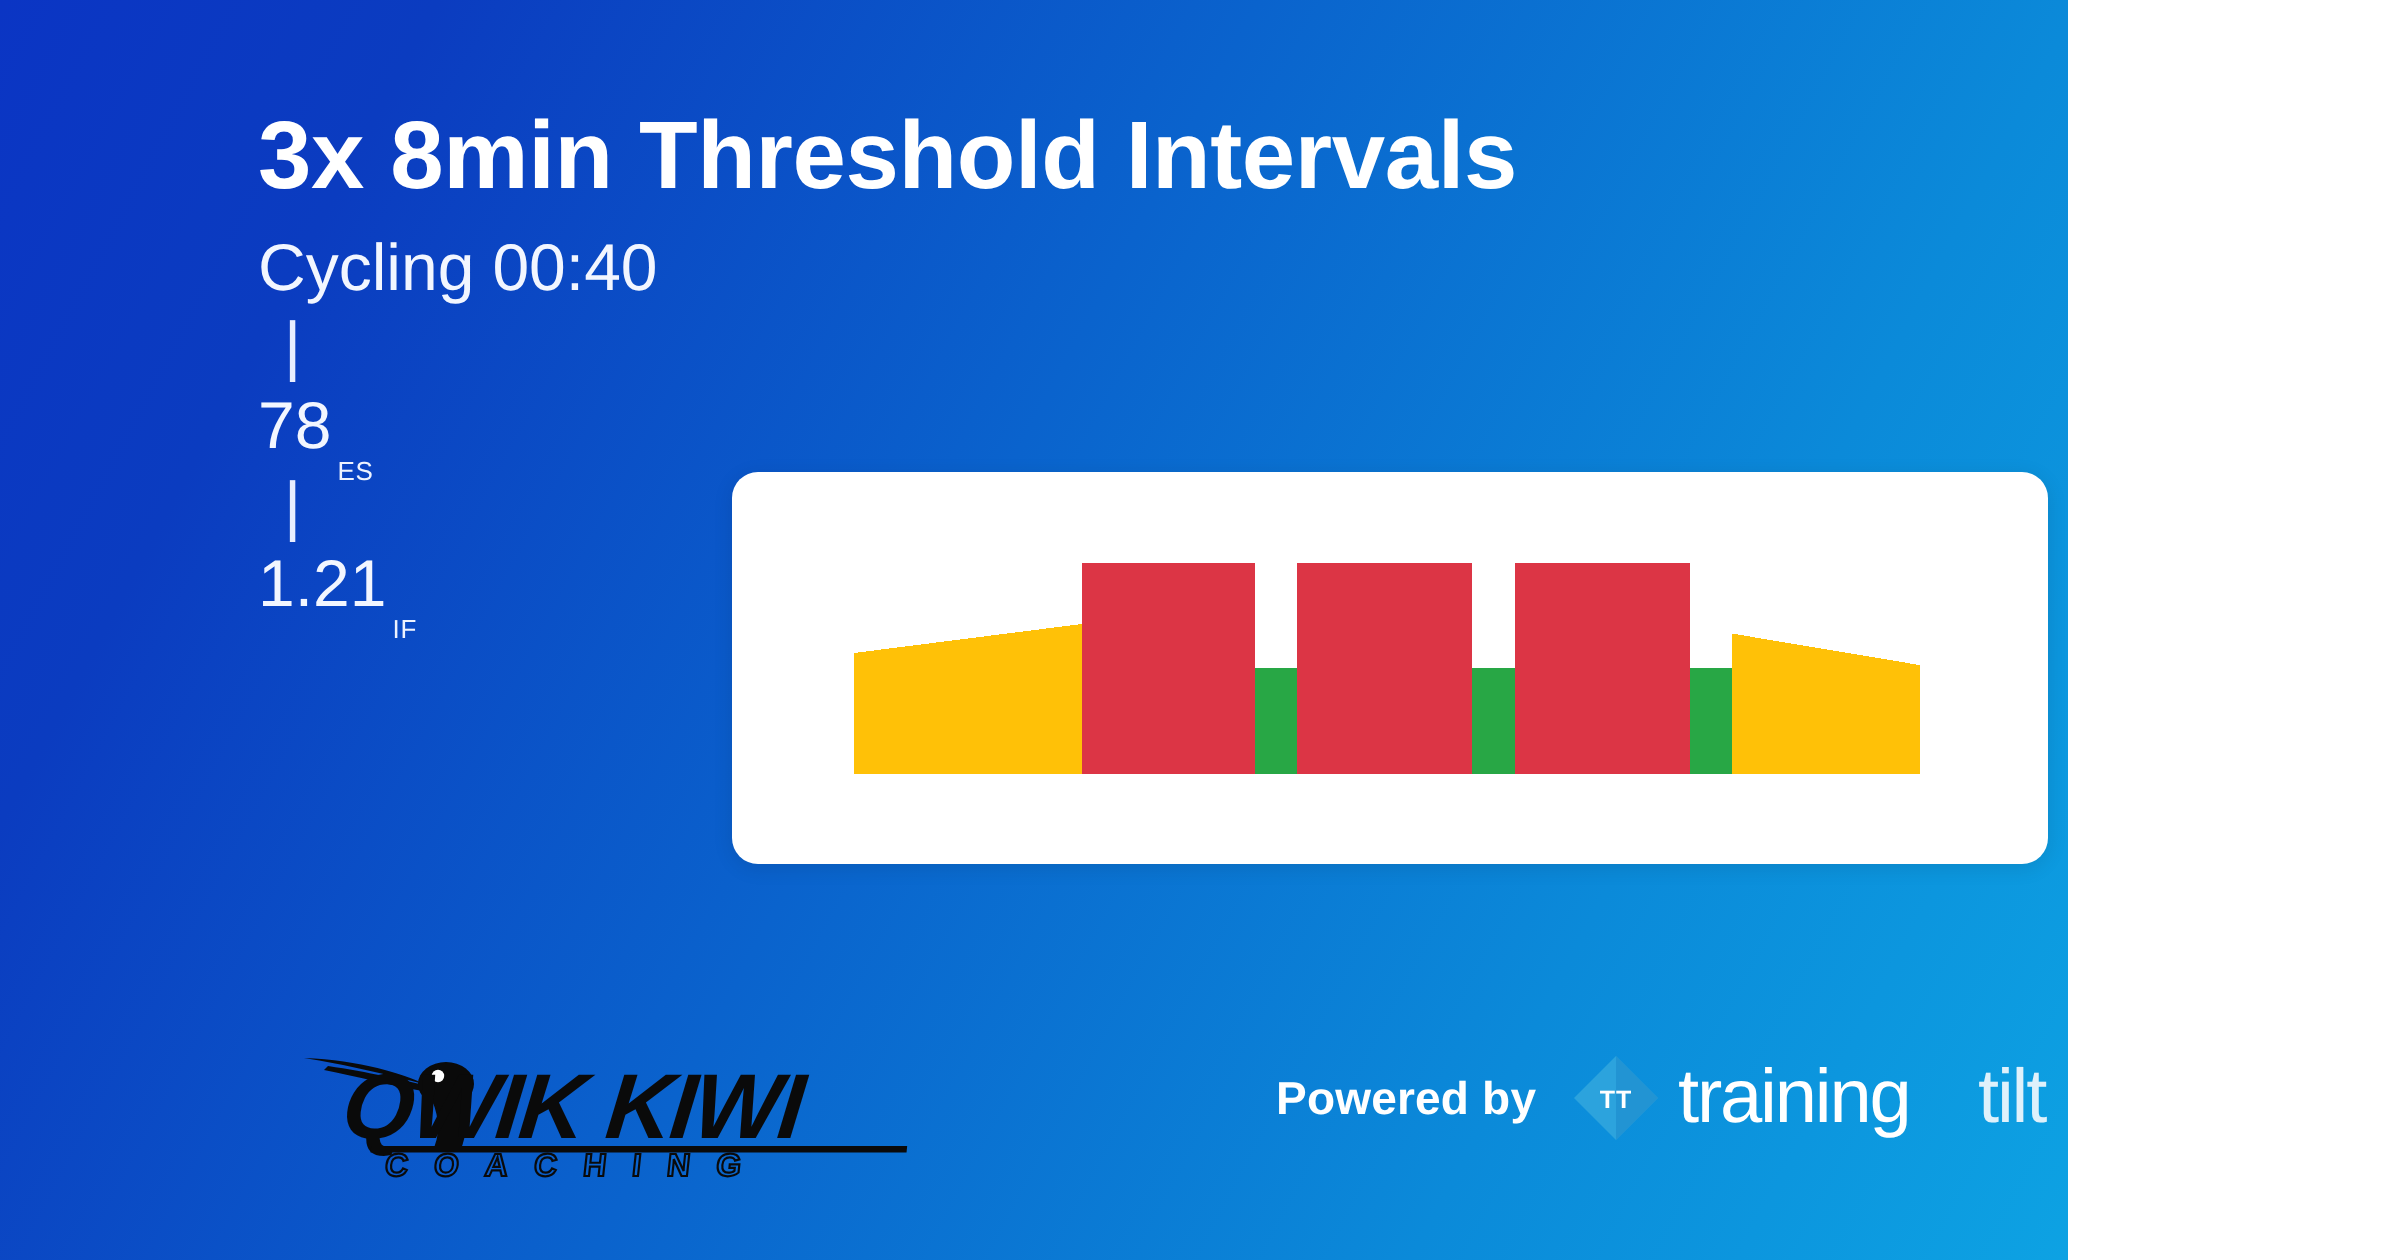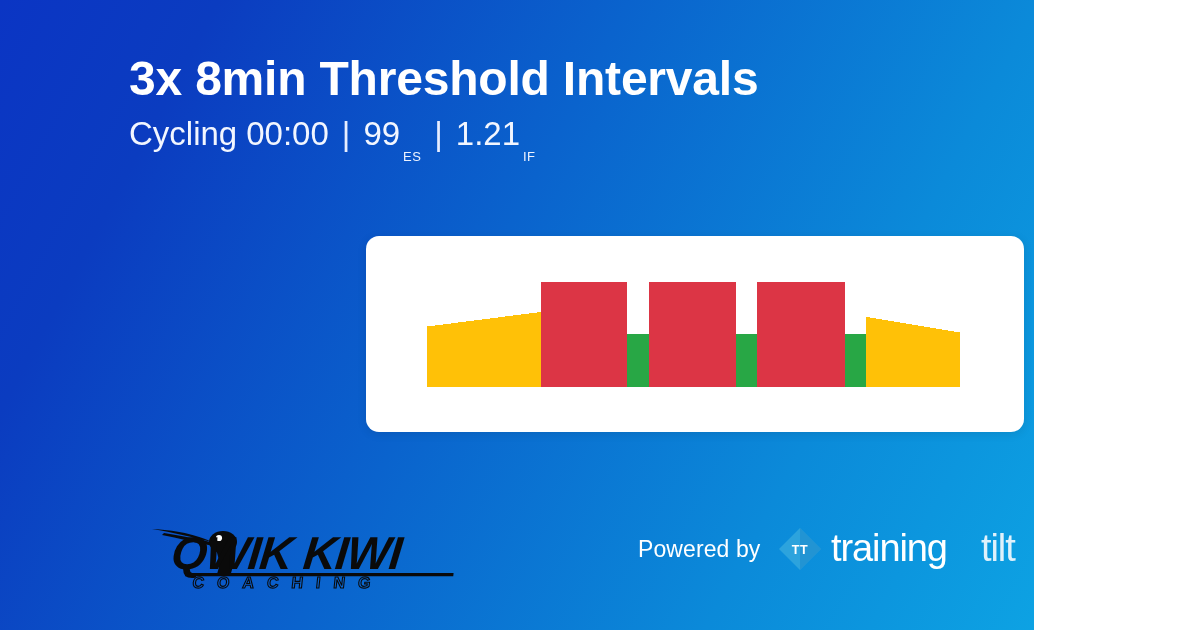--- a/index.html
+++ b/index.html
@@ -38,20 +38,21 @@
   }
   #subtitle {
     margin-top: 8px;
     font-size: 33px;
     font-weight: 400;
     color: #f2f6ff;
     line-height: 1.2;
     white-space: nowrap;
     display: flex;
     align-items: baseline;
+    flex-direction: column;
   }
   .sub-seg { display: inline-flex; align-items: baseline; }
   .sub-sep {
     display: inline-block;
     padding: 0 13px;
     color: #e8eeff;
   }
   .sub-unit {
     font-size: 13px;
     letter-spacing: 0.4px;
@@ -94,21 +95,21 @@
     position: absolute;
     left: 638px;
     top: 527px;
     display: flex;
     align-items: center;
     height: 44px;
   }
   #powered-label {
     font-size: 23px;
     color: #ffffff;
-    font-weight: 400;
+    font-weight: 700;
     letter-spacing: 0.1px;
     white-space: nowrap;
   }
   #tt-mark {
     margin-left: 17px;
     width: 46px;
     height: 46px;
     position: relative;
   }
   #tt-wordmark {
@@ -120,25 +121,25 @@
 <body>
 
 <div id="stage">
 
   <div id="header">
     <div id="title">3x 8min Threshold Intervals</div>
     <div id="subtitle">
       <span class="sub-seg">
         <span>Cycling</span>
         <span style="display:inline-block;width:9px"></span>
-        <span>00:00</span>
+        <span>00:40</span>
       </span>
       <span class="sub-sep">|</span>
       <span class="sub-seg">
-        <span>99</span>
+        <span>78</span>
         <span class="sub-unit">ES</span>
       </span>
       <span class="sub-sep">|</span>
       <span class="sub-seg">
         <span>1.21</span>
         <span class="sub-unit">IF</span>
       </span>
     </div>
   </div>
 

